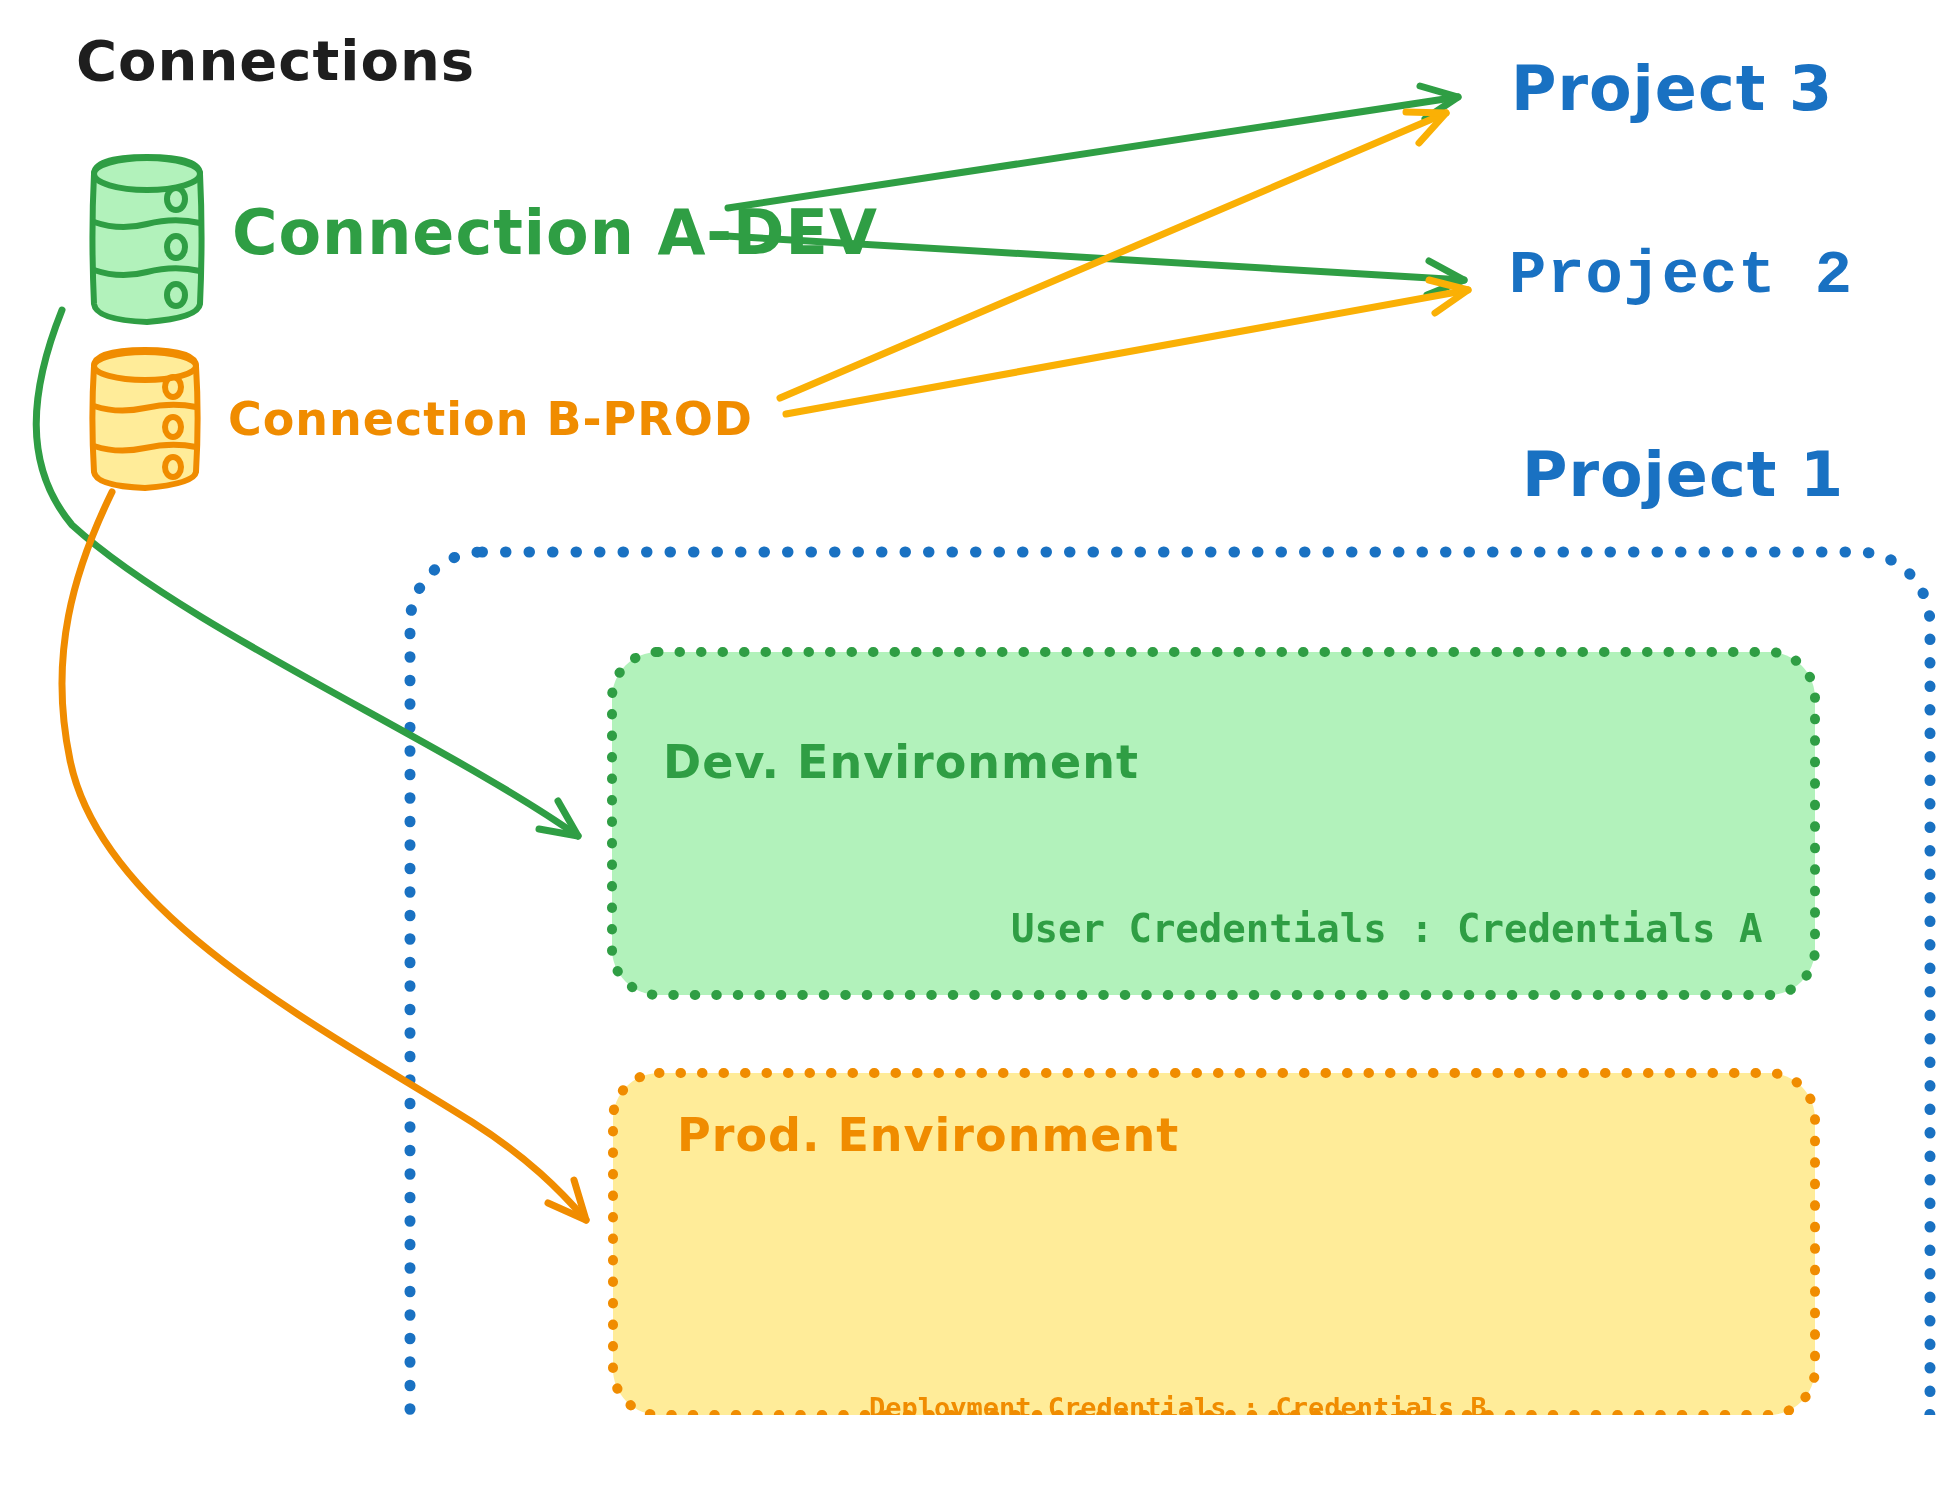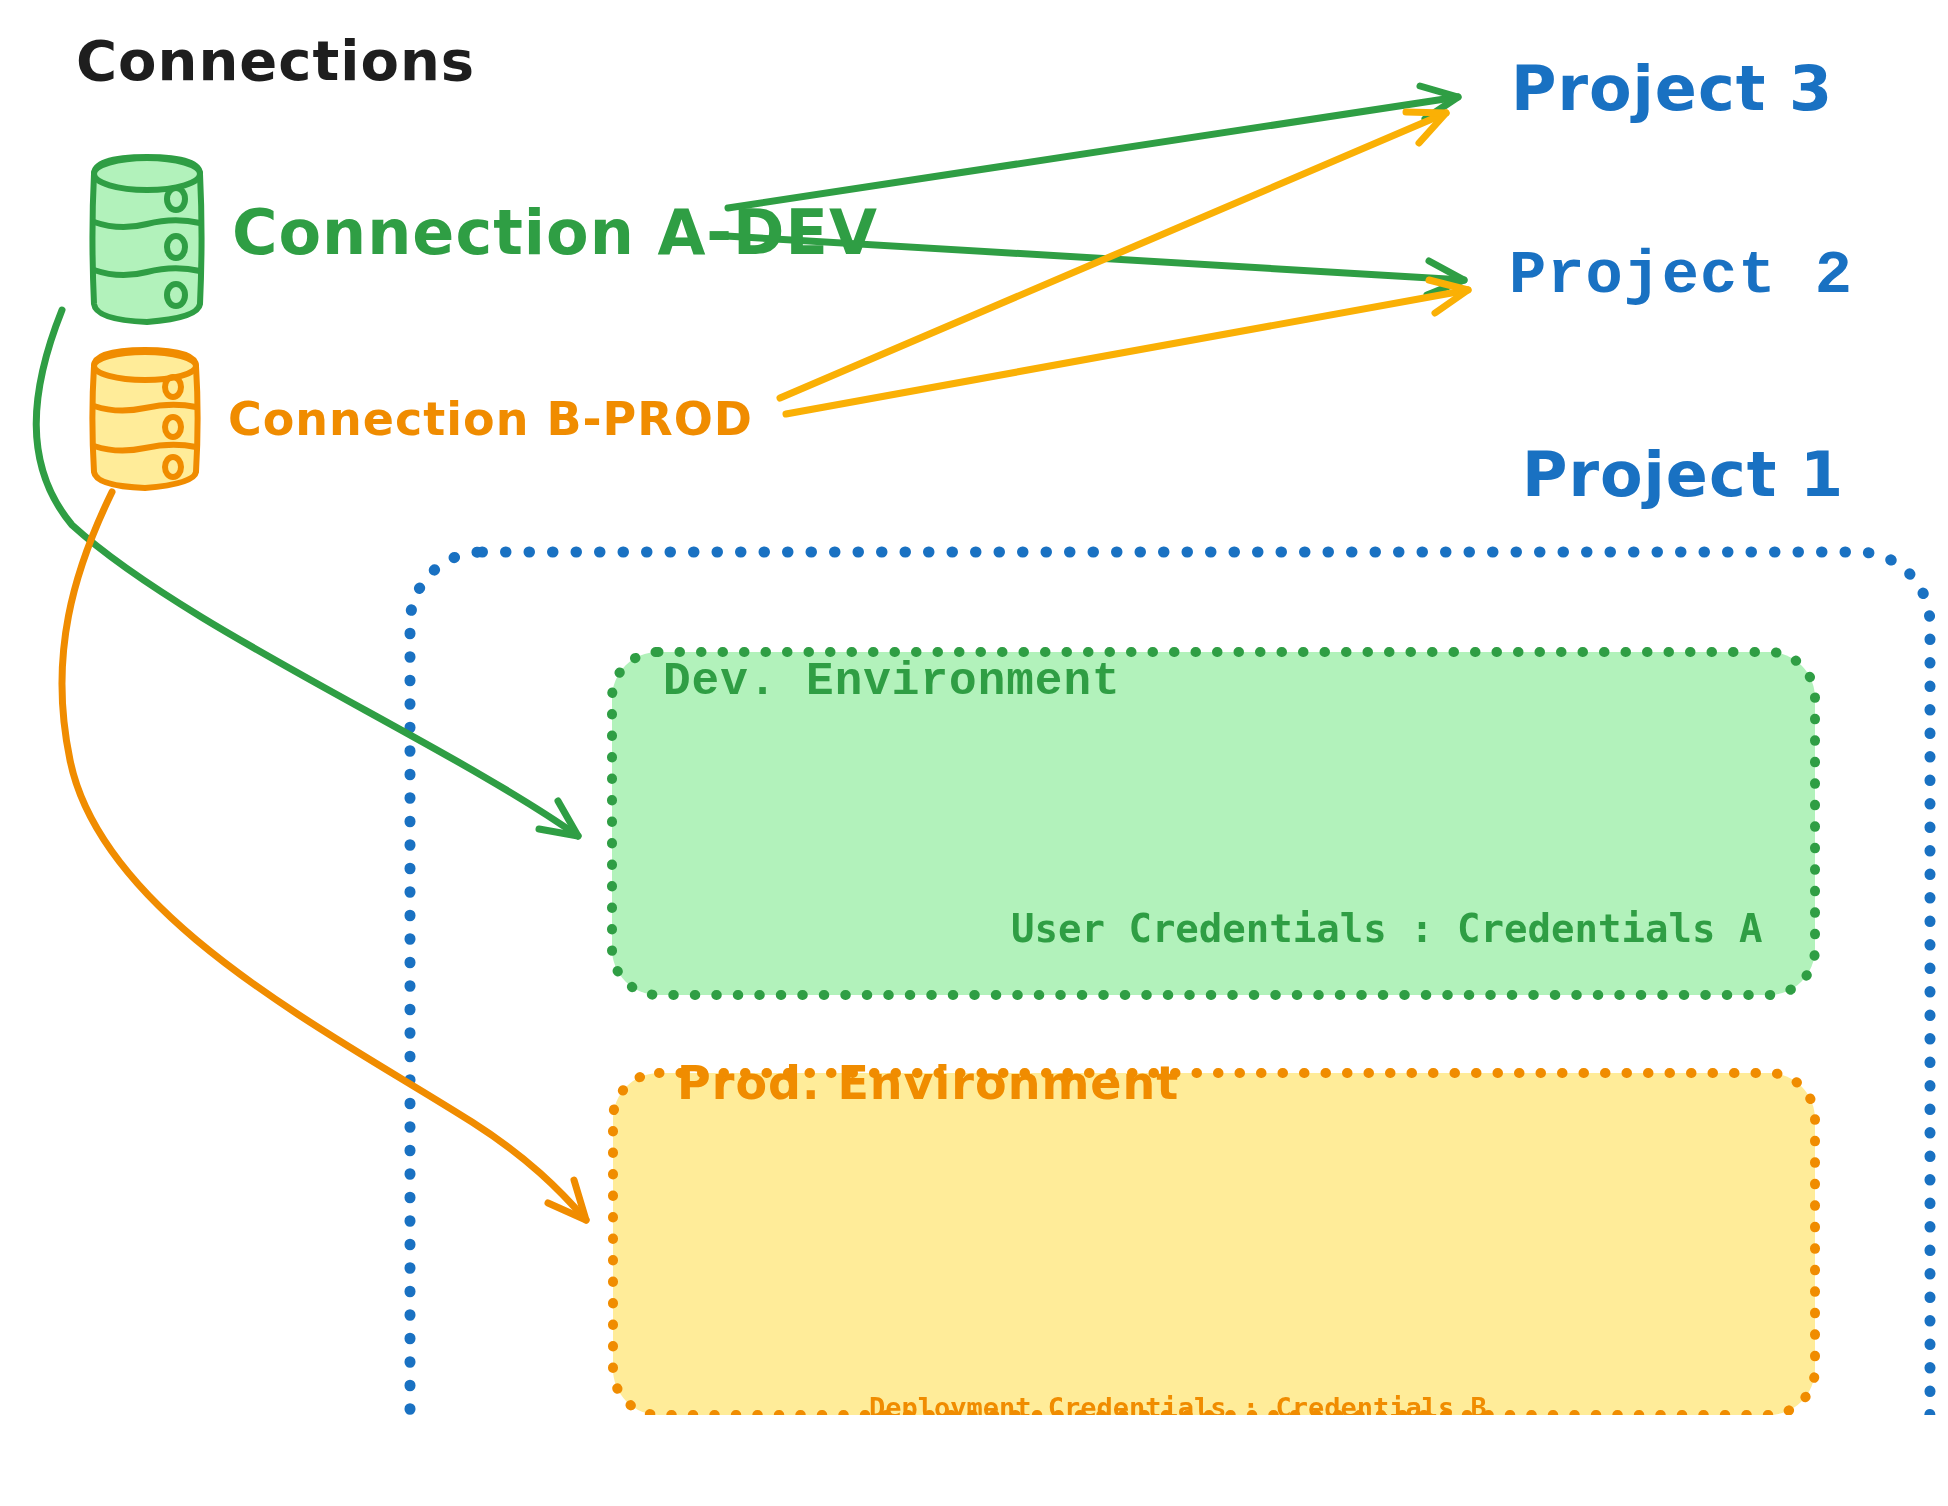--- a/index.html
+++ b/index.html
@@ -19,22 +19,22 @@
     white-space: nowrap;
   }
   .diagram-title { left: 76px; top: 28px; font-size: 56px; color: var(--ink); }
   .conn-label-a { left: 232px; top: 196px; font-size: 62px; color: var(--green); }
   .conn-label-b { left: 228px; top: 392px; font-size: 46px; color: var(--orange); }
   .project-label { font-size: 62px; color: var(--blue); }
   .p3 { left: 1511px; top: 52px; }
   .p2 { left: 1509px; top: 240px; font-family: Liberation Mono, monospace; }
   .p1 { left: 1522px; top: 438px; }
   .env-title { font-size: 46px; }
-  .dev-env-title { left: 663px; top: 656px; color: var(--green); font-family: Liberation Mono, monospace; }
-  .prod-env-title { left: 677px; top: 1056px; color: var(--orange); }
+  .dev-env-title { left: 663px; top: 735px; color: var(--green); }
+  .prod-env-title { left: 677px; top: 1108px; color: var(--orange); }
   .dev-cred { left: 1011px; top: 906px; font-size: 39px; color: var(--green); }
   .prod-cred { left: 869px; top: 1392px; font-size: 27px; color: var(--orange); }
   svg { display: block; }
   .shape-layer { left: 0; top: 0; pointer-events: none; }
 </style>
 </head>
 <body>
 
 <div class="canvas">
 

